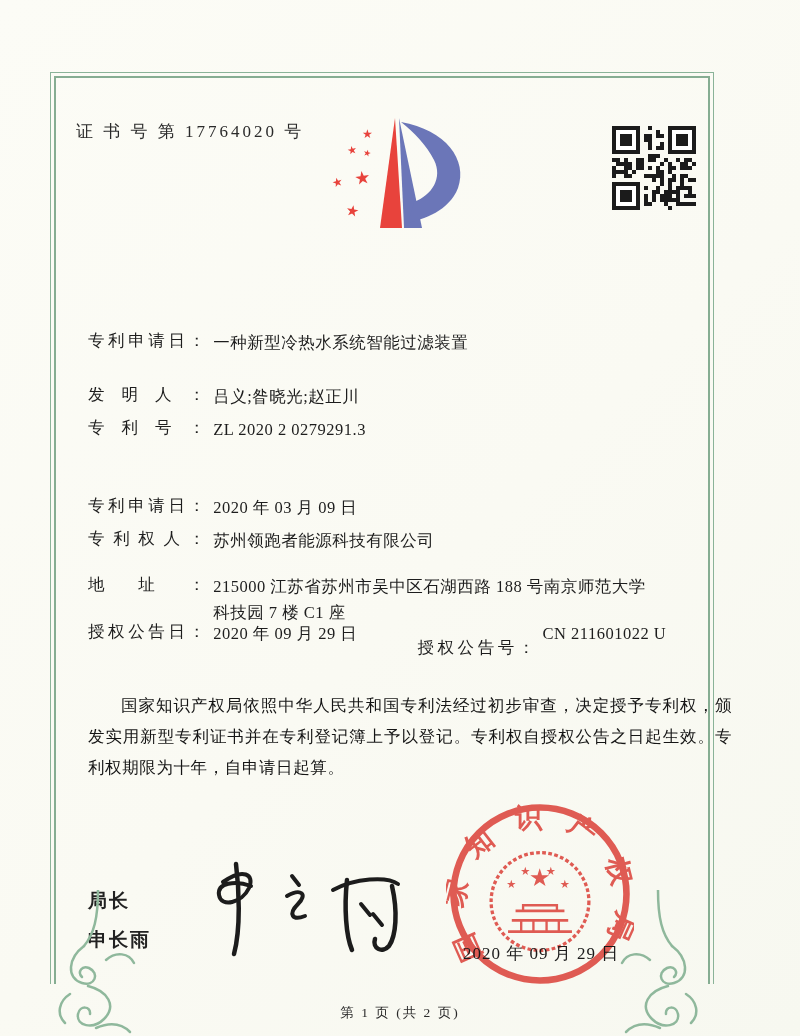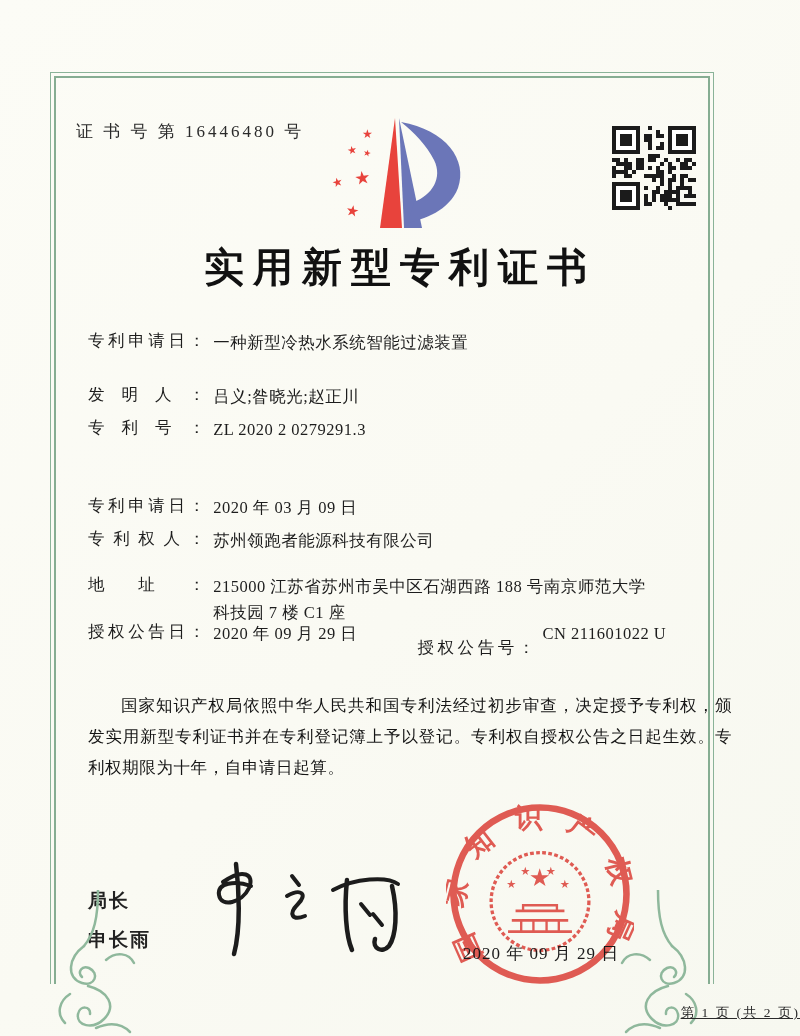--- a/index.html
+++ b/index.html
@@ -47,35 +47,35 @@
   }
   .body-text p { text-indent:2em; letter-spacing:0.6px; }
   .signer { position:absolute; left:88px; top:888px; font-size:19px; font-weight:600; color:#222; }
   .signer div { margin-bottom:13px; letter-spacing:2px; }
   .signature { position:absolute; left:195px; top:856px; width:215px; height:102px; }
   .seal { position:absolute; left:446px; top:800px; width:188px; height:188px; opacity:0.9; }
   .seal-date {
     position:absolute; left:463px; top:942px; font-size:17px; letter-spacing:1px; color:#1a1a1a;
   }
   .footer {
-    position:absolute; left:0; top:1004px; width:100%; text-align:right;
-    font-size:13.5px; letter-spacing:2px; color:#2a2a2a;text-decoration:underline;
+    position:absolute; left:0; top:1004px; width:100%; text-align:center;
+    font-size:13.5px; letter-spacing:2px; color:#2a2a2a;
   }
   .flourish { position:absolute; width:120px; height:146px; }
   .flourish-left { left:38px; top:890px; }
   .flourish-right { left:598px; top:890px; transform:scaleX(-1); }
 </style>
 </head>
 <body>
 
 <div class="sheet">
 
   <div class="frame"></div>
 
-  <div class="cert-no">证 书 号 第 16446480 号</div>
+  <div class="cert-no">证 书 号 第 17764020 号</div>
 
   <svg class="logo" viewBox="0 0 160 118">
     <polygon points="77,2 62,112 84,112" fill="#e8433c"></polygon>
     <polygon points="81,2 86,112 104,112" fill="#6b76b8"></polygon>
     <path d="M83,6 C128,14 150,44 140,72 C131,95 106,103 90,107 L96,86 C114,79 125,62 116,44 C109,30 96,16 83,6 Z" fill="#6b76b8"></path>
     <g fill="#e8433c" font-family="'DejaVu Sans',sans-serif">
       <text x="44" y="22" font-size="12">★</text>
       <text x="29" y="38" font-size="11" transform="rotate(-12 33 34)">★</text>
       <text x="45" y="40" font-size="9" transform="rotate(14 49 37)">★</text>
       <text x="36" y="68" font-size="18" transform="rotate(-8 44 60)">★</text>
@@ -207,21 +207,20 @@
       <rect x="1" y="1" width="5" height="5" fill="#fff"></rect>
       <rect x="2" y="2" width="3" height="3" fill="#1b1b1b"></rect>
       <rect x="14" y="0" width="7" height="7" fill="#1b1b1b"></rect>
       <rect x="15" y="1" width="5" height="5" fill="#fff"></rect>
       <rect x="16" y="2" width="3" height="3" fill="#1b1b1b"></rect>
       <rect x="0" y="14" width="7" height="7" fill="#1b1b1b"></rect>
       <rect x="1" y="15" width="5" height="5" fill="#fff"></rect>
       <rect x="2" y="16" width="3" height="3" fill="#1b1b1b"></rect>
     </svg>
 
-  <div class="title">实用新型专利证书</div>
 
   <div class="fields">
     <div class="frow" style="top:0">
       <span class="flabel">专利申请日：</span>
       <span class="fvalue">一种新型冷热水系统智能过滤装置</span>
     </div>
     <div class="frow" style="top:54px">
       <span class="flabel">发明人：</span>
       <span class="fvalue">吕义;昝晓光;赵正川</span>
     </div>

